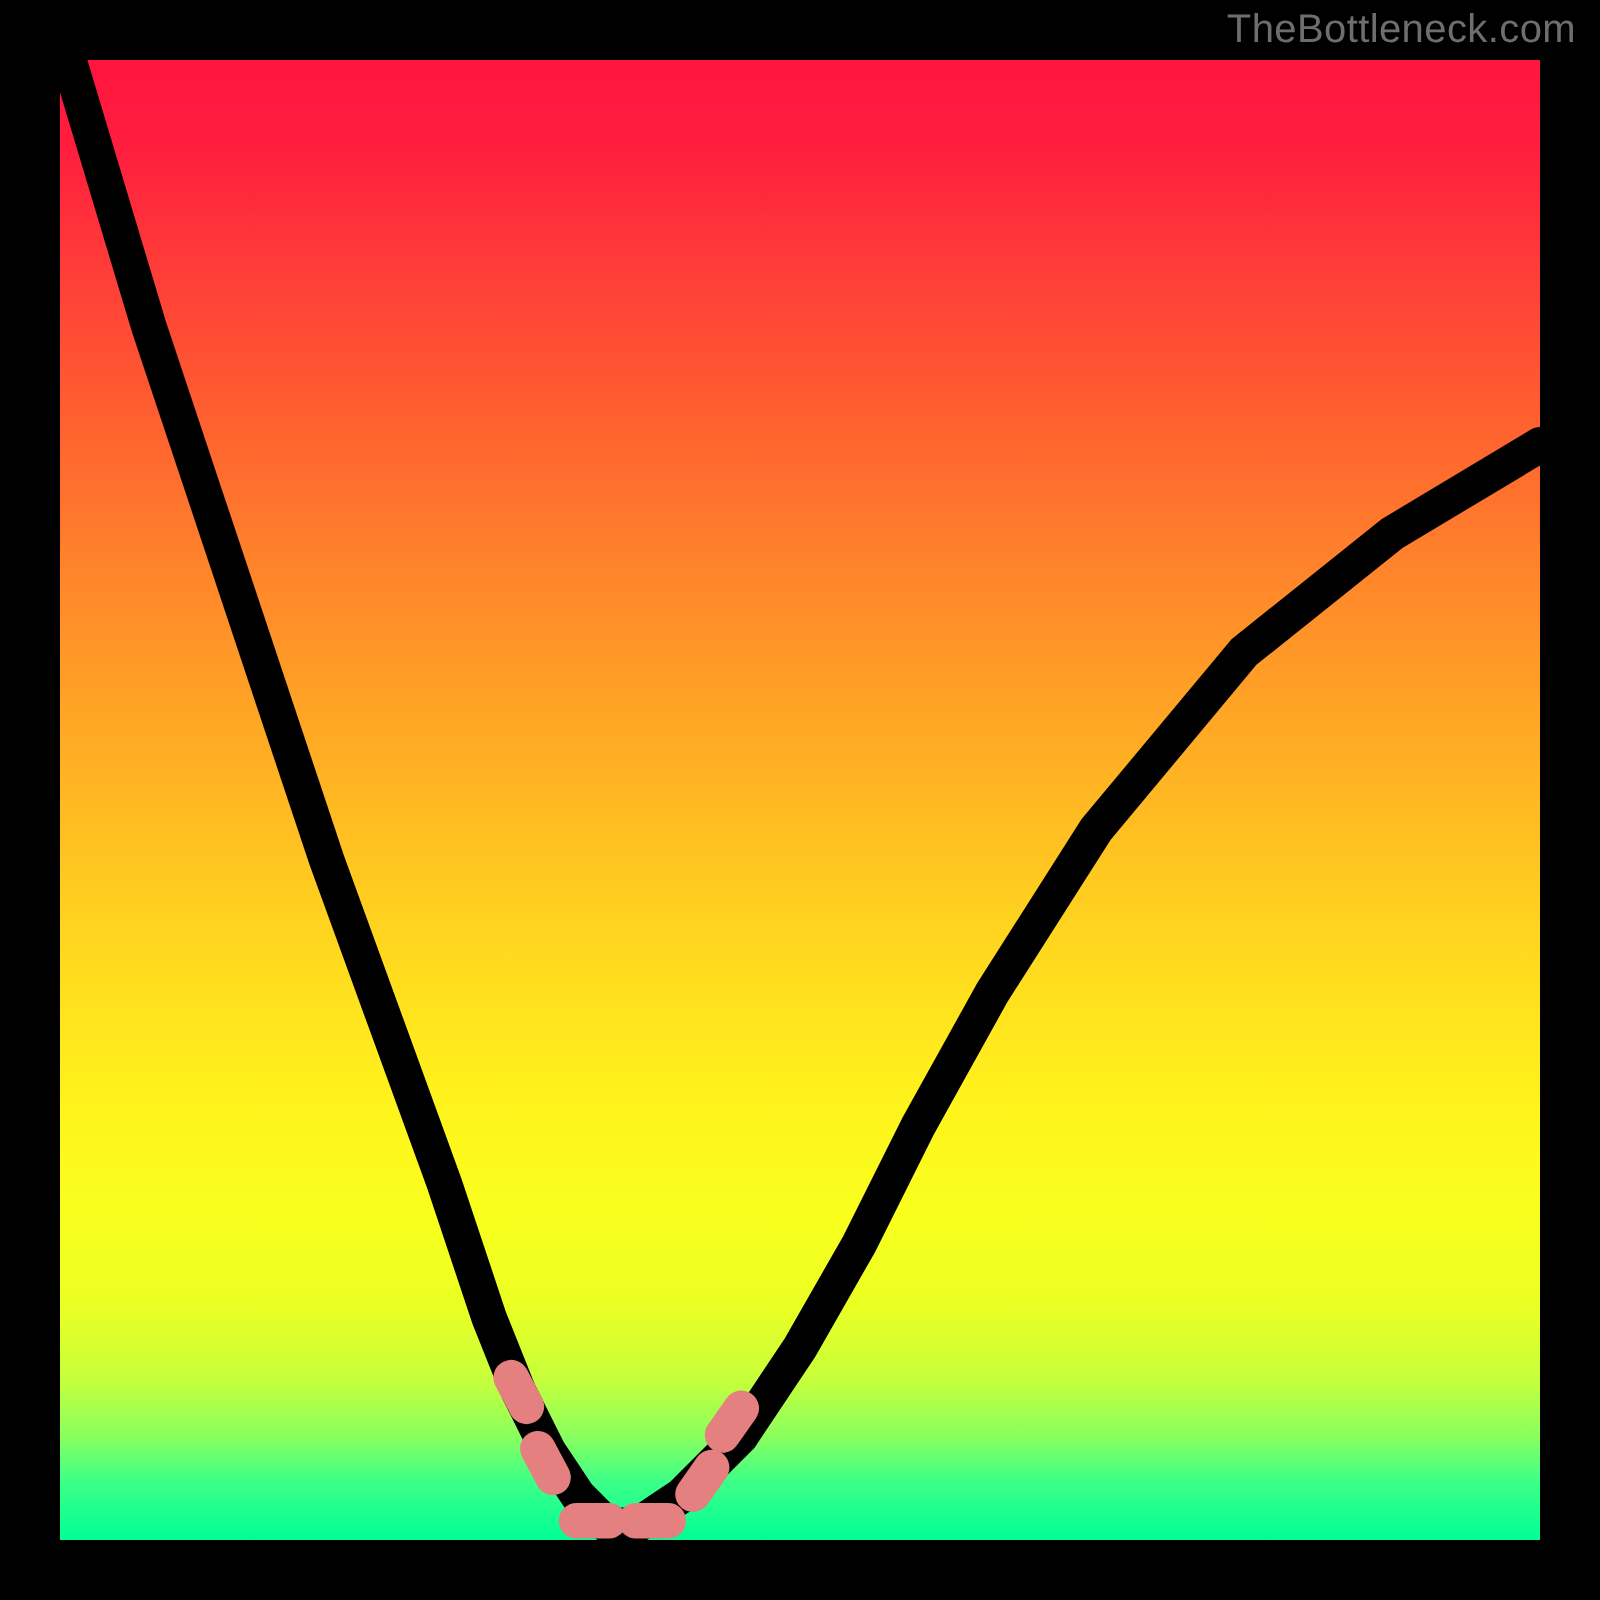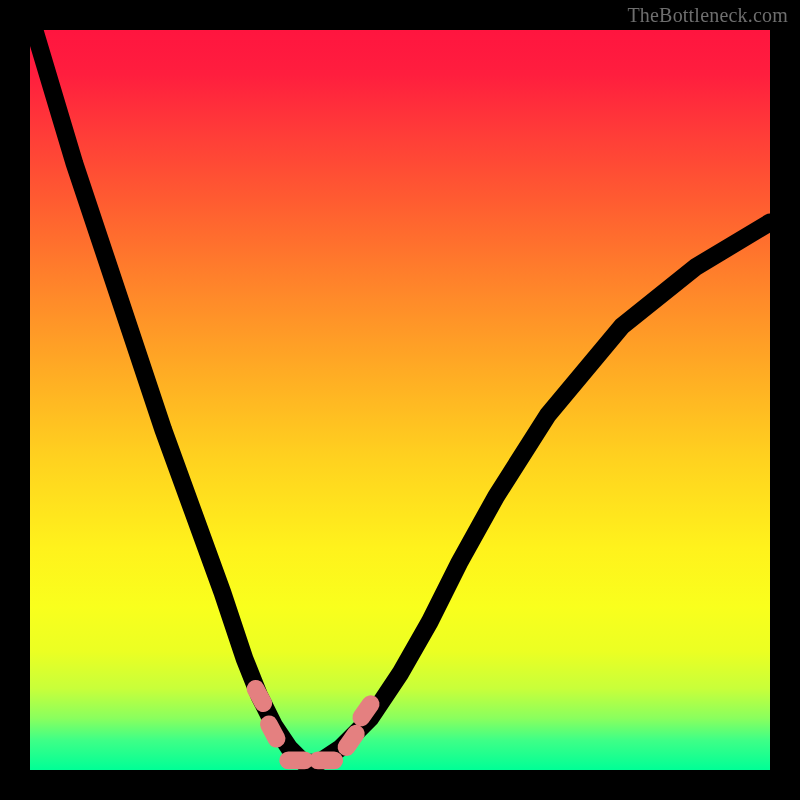--- a/index.html
+++ b/index.html
@@ -19,21 +19,20 @@
   }
   .watermark {
     position: absolute;
     top: 4px;
     right: 12px;
     color: #6e6e6e;
     font-size: 20px;
     font-weight: 500;
     letter-spacing: 0.2px;
     z-index: 5;
-    font-family: Liberation Serif, serif;
   }
   .plot {
     position: absolute;
     left: 30px;
     top: 30px;
     width: 740px;
     height: 740px;
     overflow: hidden;
   }
   .gradient {

